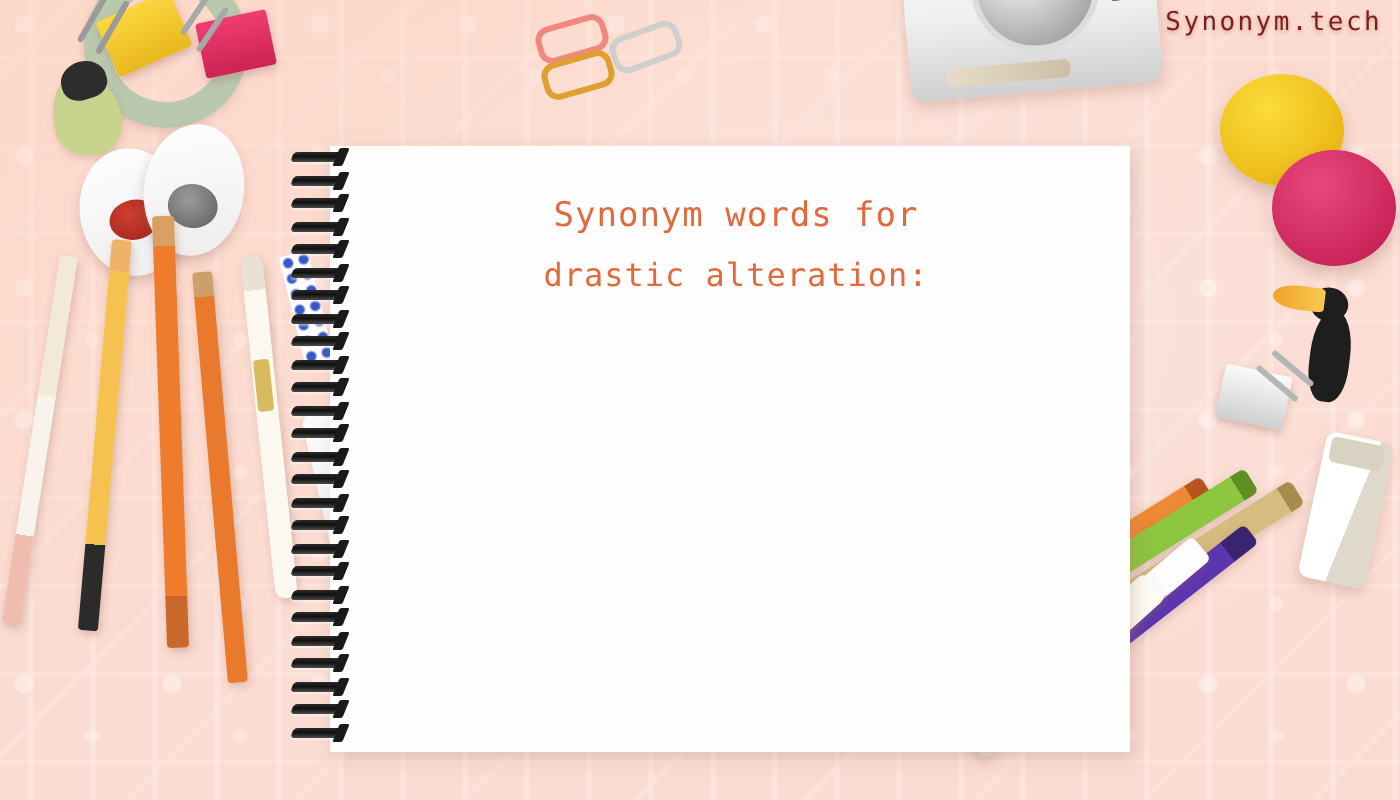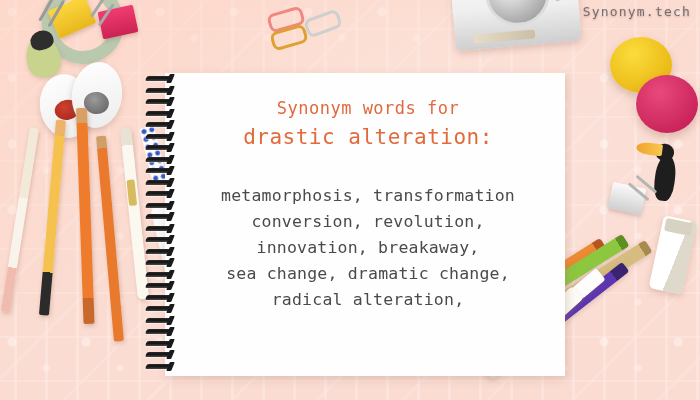--- a/index.html
+++ b/index.html
@@ -104,21 +104,21 @@
     top: 22px;
     text-align: center;
   }
   #title-line1 {
     font-size: 17px;
     letter-spacing: .5px;
     line-height: 27px;
     white-space: pre;
   }
   #title-line2 {
-    font-size: 21px;
+    font-size: 16px;
     letter-spacing: .5px;
     line-height: 31px;
     white-space: pre;
   }
   #synonym-list {
     margin-top: 30px;
   }
   .synonym-line {
     font-size: 16.5px;
     line-height: 26px;
@@ -469,27 +469,20 @@
   <div class="prop crayon" id="marker-purple"></div>
   <div class="prop crayon" id="marker-silver">
     <div id="marker-silver-band"></div>
   </div>
   <div class="prop crayon" id="tube-cream"></div>
 
   <div id="notebook-page" style="background: rgb(254, 254, 254);">
     <div id="page-content">
       <div id="title-line1" style="color: rgb(226, 105, 60);">Synonym words for</div>
       <div id="title-line2" style="color: rgb(226, 105, 60);">drastic alteration:</div>
-      <div id="synonym-list">
-        <div class="synonym-line" style="color: rgb(74, 74, 74);">metamorphosis, transformation</div>
-        <div class="synonym-line" style="color: rgb(74, 74, 74);">conversion, revolution,</div>
-        <div class="synonym-line" style="color: rgb(74, 74, 74);">innovation, breakaway,</div>
-        <div class="synonym-line" style="color: rgb(74, 74, 74);">sea change, dramatic change,</div>
-        <div class="synonym-line" style="color: rgb(74, 74, 74);">radical alteration,</div>
-      </div>
     </div>
   </div>
 
   <div id="spiral-binding">
       <div class="ring" style="top: 0px;"></div>
       <div class="ring" style="top: 11.5px;"></div>
       <div class="ring" style="top: 23px;"></div>
       <div class="ring" style="top: 34.5px;"></div>
       <div class="ring" style="top: 46px;"></div>
       <div class="ring" style="top: 57.5px;"></div>
@@ -508,15 +501,15 @@
       <div class="ring" style="top: 207px;"></div>
       <div class="ring" style="top: 218.5px;"></div>
       <div class="ring" style="top: 230px;"></div>
       <div class="ring" style="top: 241.5px;"></div>
       <div class="ring" style="top: 253px;"></div>
       <div class="ring" style="top: 264.5px;"></div>
       <div class="ring" style="top: 276px;"></div>
       <div class="ring" style="top: 287.5px;"></div>
     </div>
 
-  <div id="watermark" style="color: #737373; margin-left: 46px;">Synonym.tech</div>
+  <div id="watermark" style="color: #7f1d1d; margin-left: 46px;">Synonym.tech</div>
 
 </div>
 
 </body></html>

